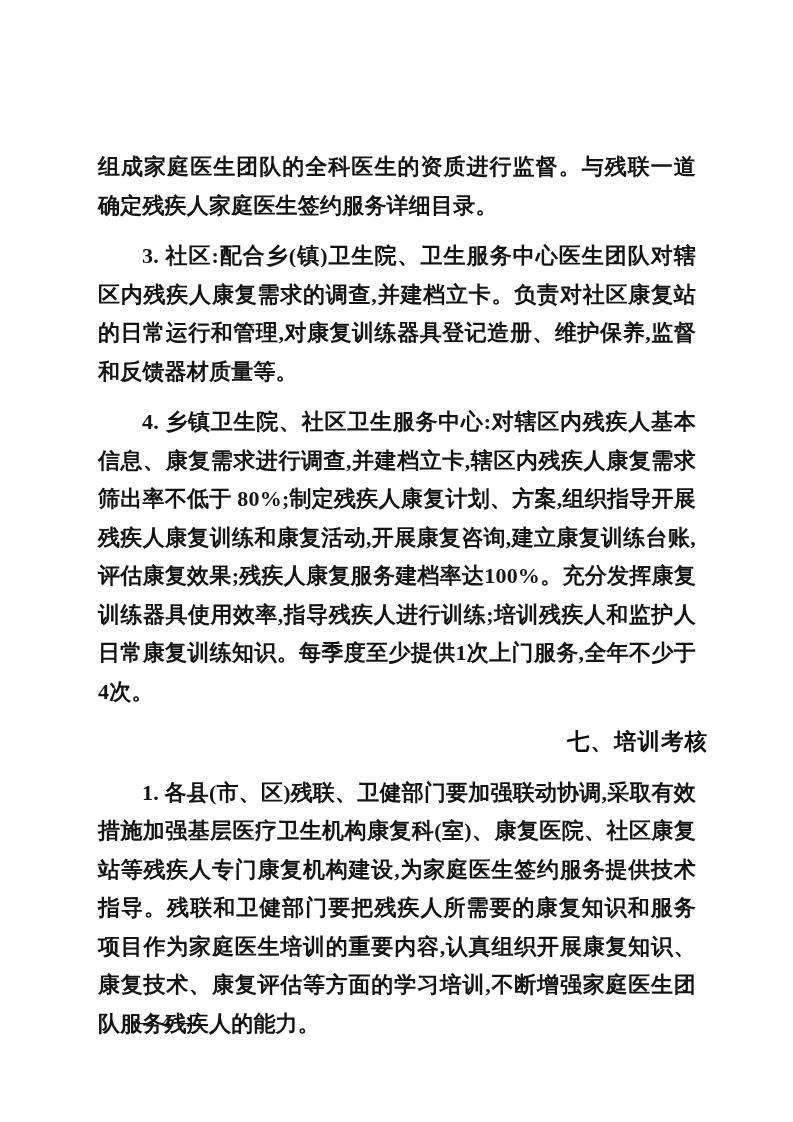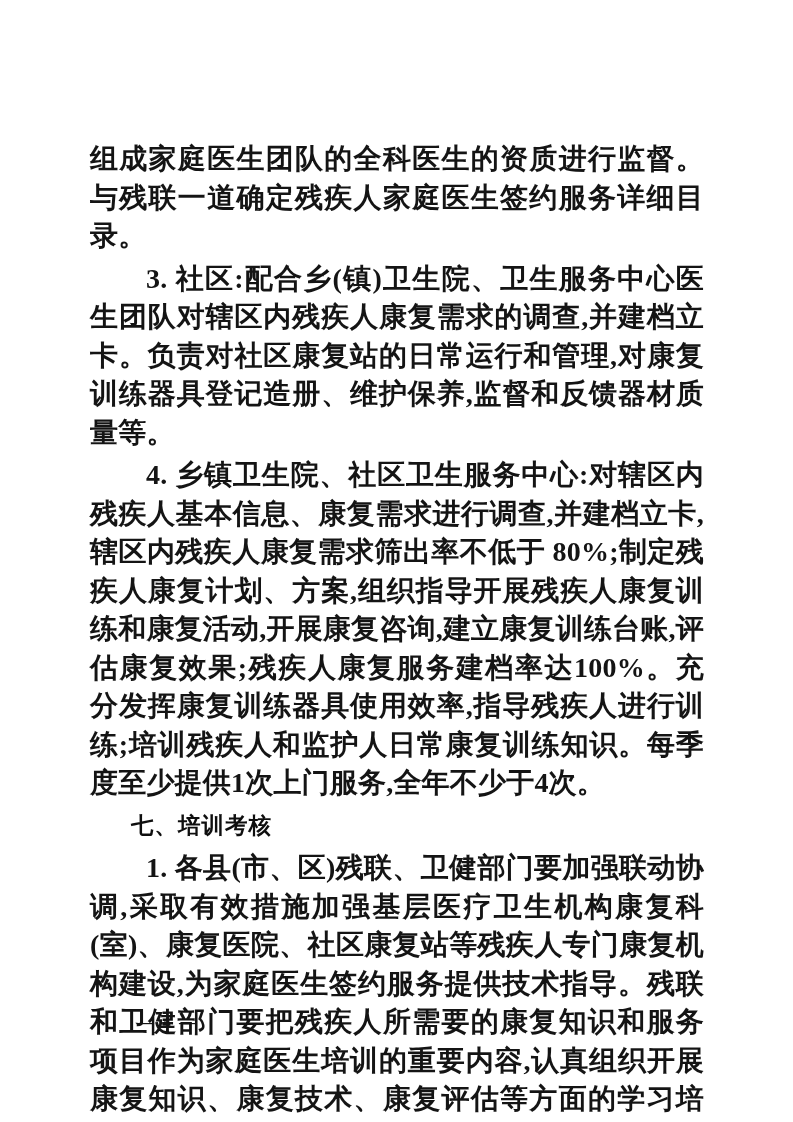--- a/index.html
+++ b/index.html
@@ -16,41 +16,42 @@
     font-family: "Liberation Serif", serif;
     color: #141414;
   }
   .text-block {
     position: absolute;
     left: 86px;
     top: 136px;
     width: 622px;
   }
   .para {
-    margin: 4px;
-    font-size: 28px;
+    margin: 12px;
+    font-size: 22px;
     line-height: 38.5px;
     text-align: justify;
     text-justify: inter-ideograph;
     font-weight: 600;
     word-break: break-all;
     letter-spacing: 0.2px;
   }
   .para.indent {
     text-indent: 2em;
   }
   .section-heading {
     margin: 0;
     font-size: 22.5px;
     line-height: 38.5px;
     text-indent: 2em;
     font-family: "Liberation Sans", sans-serif;
     font-weight: 900;
     color: #0e0e0e;
     letter-spacing: 1px;
+    text-align: right;
   }
   .page-number {
     position: absolute;
     left: 137px;
     top: 1013px;
     font-size: 17px;
     font-weight: 700;
     letter-spacing: 2px;
     color: #141414;
     font-family: "Liberation Serif", serif;

